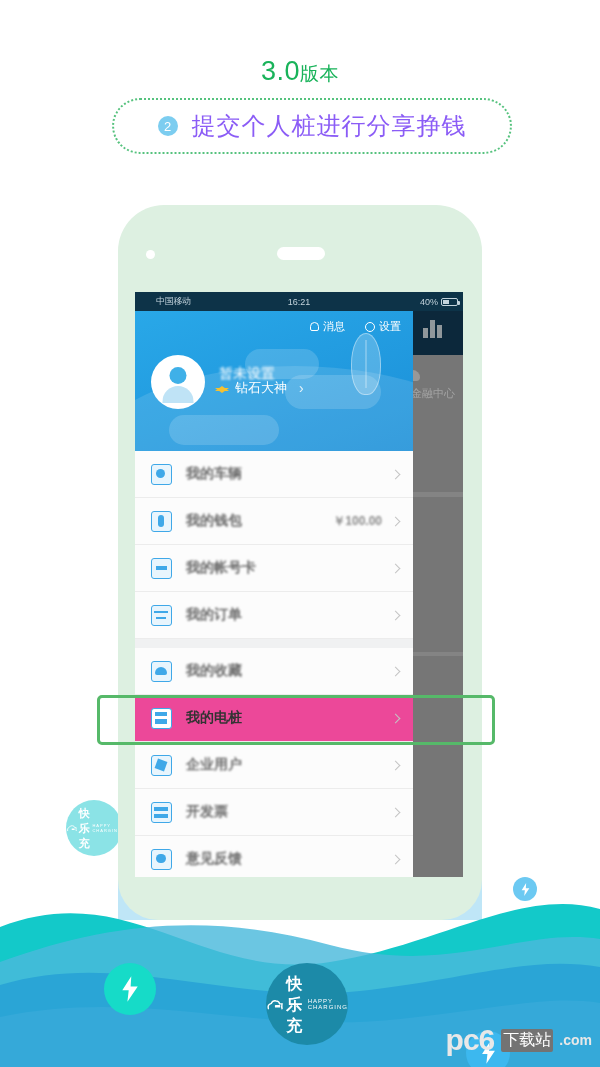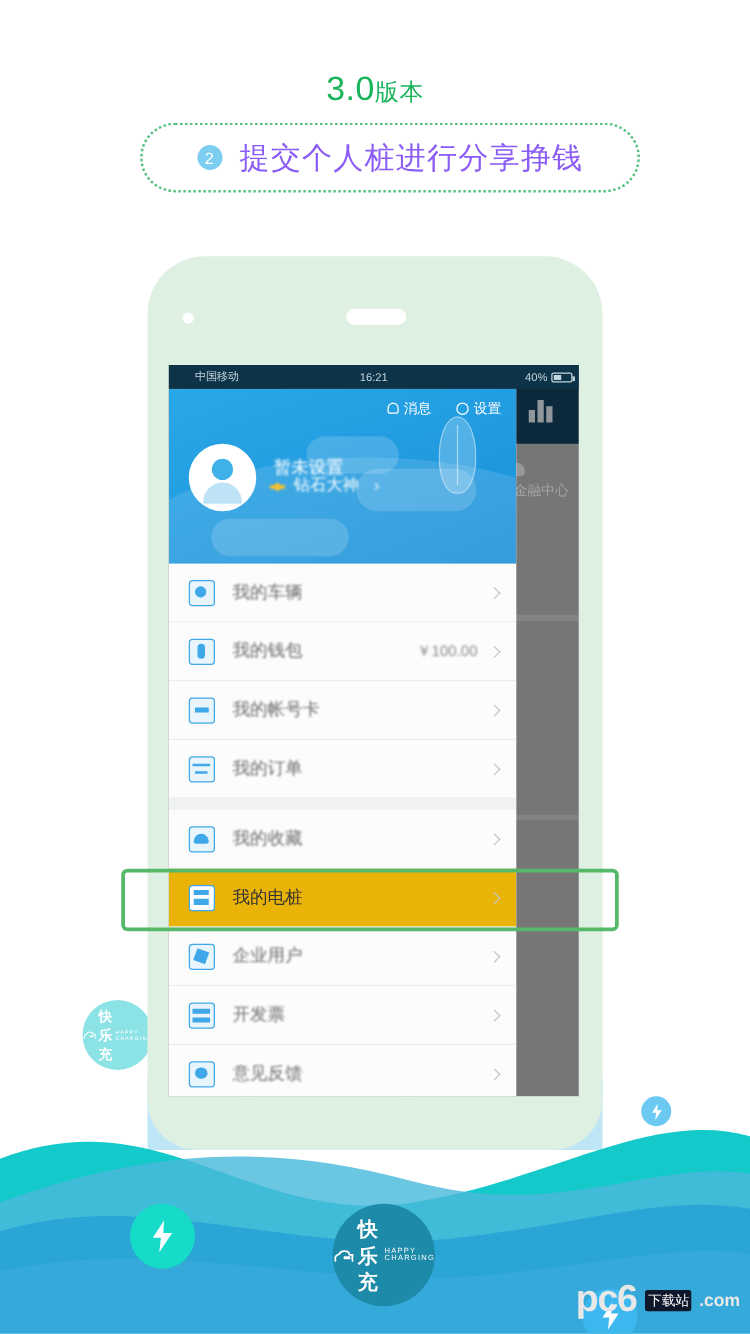--- a/index.html
+++ b/index.html
@@ -256,22 +256,23 @@
   
   .menu { background: #fcfcfc; }
   .menu-gap { height: 9px; background:#f0f1f2; }
   .menu-row {
     position: relative;
     height: 47px;
     display: flex; align-items: center;
     padding: 0 14px 0 16px;
     background: #fcfcfc;
     border-bottom: 1px solid #ececec;
-  }
-  .menu-row.focus { background:#eab308;align-items:center; }
+    font-weight: bold;
+  }
+  .menu-row.focus { background:#ec4899;align-items:center; }
   .mi {
     width: 21px; height: 21px; flex: none;
     border: 1.6px solid #3fa8e8; border-radius: 3px;
     position: relative;
     margin-right: 14px;
     background:#e8f5fd;
   }
   .mi span { position:absolute; background:#3fa8e8; display:block; }
   .menu-label {
     font-size: 14px; color: #6b6b6b;
@@ -307,21 +308,21 @@
     position: absolute; right: 8px; bottom: 12px;
     display:flex; align-items:center; gap: 6px;
     z-index: 40;
   }
   .pc6-text {
     font-size: 30px; font-weight: bold; color: #e8e8e8;
     letter-spacing: -1px; line-height: 1;
     position: relative;
   }
   .pc6-badge {
-    background:#0f172a; color:#fff; font-size: 11px;
+    background:#737373; color:#fff; font-size: 16px;
     padding: 1px 2px; border-radius: 2px; margin-left: 1px;
     vertical-align: top;
   }
   .pc6-com { font-size: 14px; color:#e8e8e8; font-weight:bold; }
 </style>
 </head>
 <body>
 
 <div id="stage">
 

